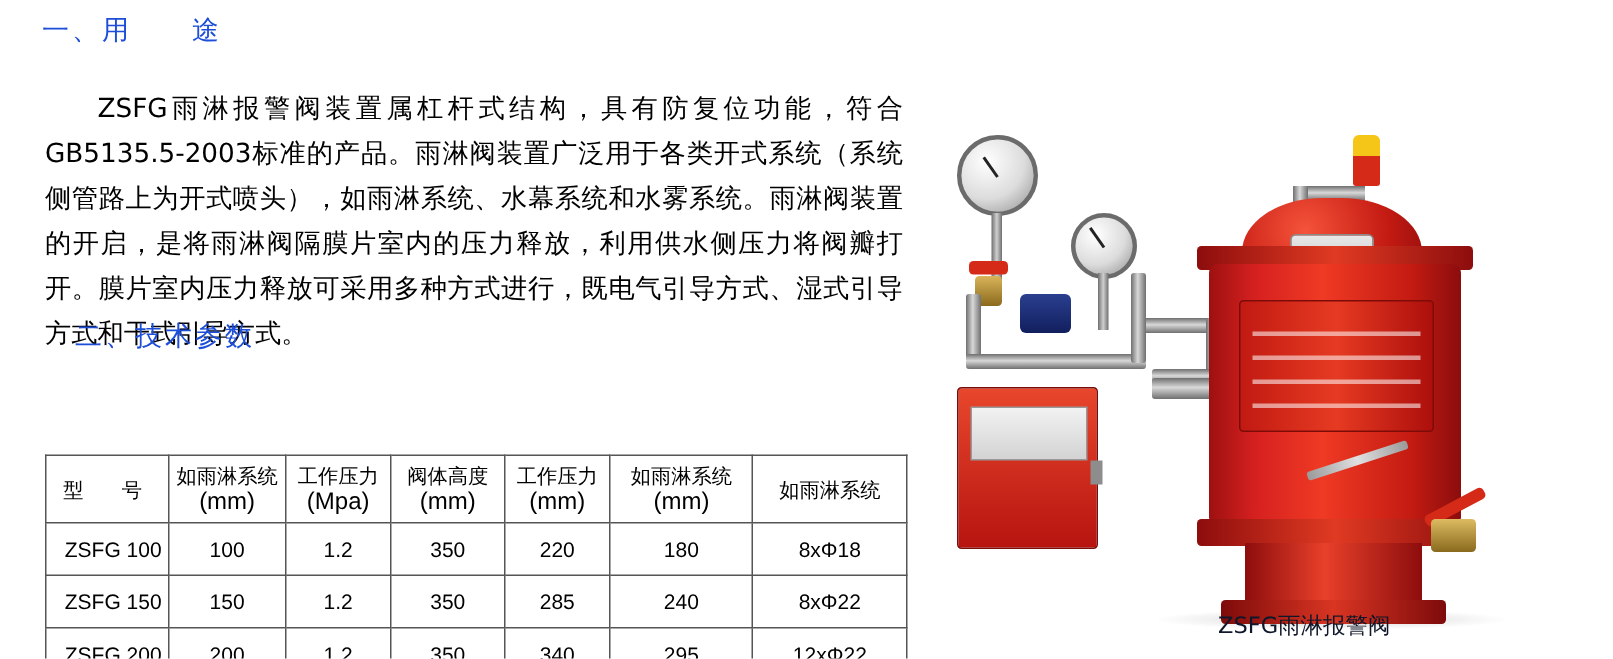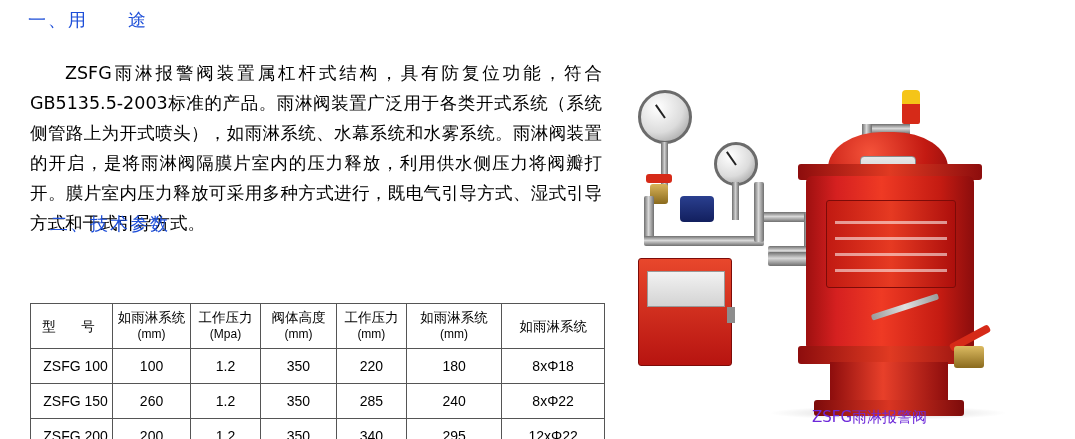--- a/index.html
+++ b/index.html
@@ -77,21 +77,21 @@
     font-weight: normal;
     height: 34px;
   }
   .spec-table thead th {
     height: 44px;
     line-height: 17px;
     font-size: 13.5px;
   }
   .spec-table thead th .u {
     display: block;
-    font-size: 12px;
+    font-size: 16px;
     text-align: center;
   }
   .spec-table tbody td:first-child {
     text-align: center;
     padding-left: 8px;
   }
   .col-0 { width: 82px; }
   .col-1 { width: 78px; }
   .col-2 { width: 70px; }
   .col-3 { width: 76px; }
@@ -107,21 +107,21 @@
     left: 618px;
     top: 46px;
     width: 440px;
     height: 350px;
   }
   .caption {
     position: absolute;
     left: 812px;
     top: 408px;
     font-size: 15px;
-    color: #6d28d9;
+    color: #0f172a;
     font-family: "DejaVu Sans", sans-serif;
   }
   
   .valve-body {
     position: absolute;
     left: 188px;
     top: 130px;
     width: 168px;
     height: 175px;
     background: linear-gradient(90deg,#9e1010 0%, #d52020 18%, #ef3a24 45%, #c41b12 80%, #8b0d0d 100%);
@@ -420,21 +420,21 @@
           <td>ZSFG 100</td>
           <td>100</td>
           <td>1.2</td>
           <td>350</td>
           <td>220</td>
           <td>180</td>
           <td>8xΦ18</td>
         </tr>
         <tr>
           <td>ZSFG 150</td>
-          <td>260</td>
+          <td>150</td>
           <td>1.2</td>
           <td>350</td>
           <td>285</td>
           <td>240</td>
           <td>8xΦ22</td>
         </tr>
         <tr>
           <td>ZSFG 200</td>
           <td>200</td>
           <td>1.2</td>

